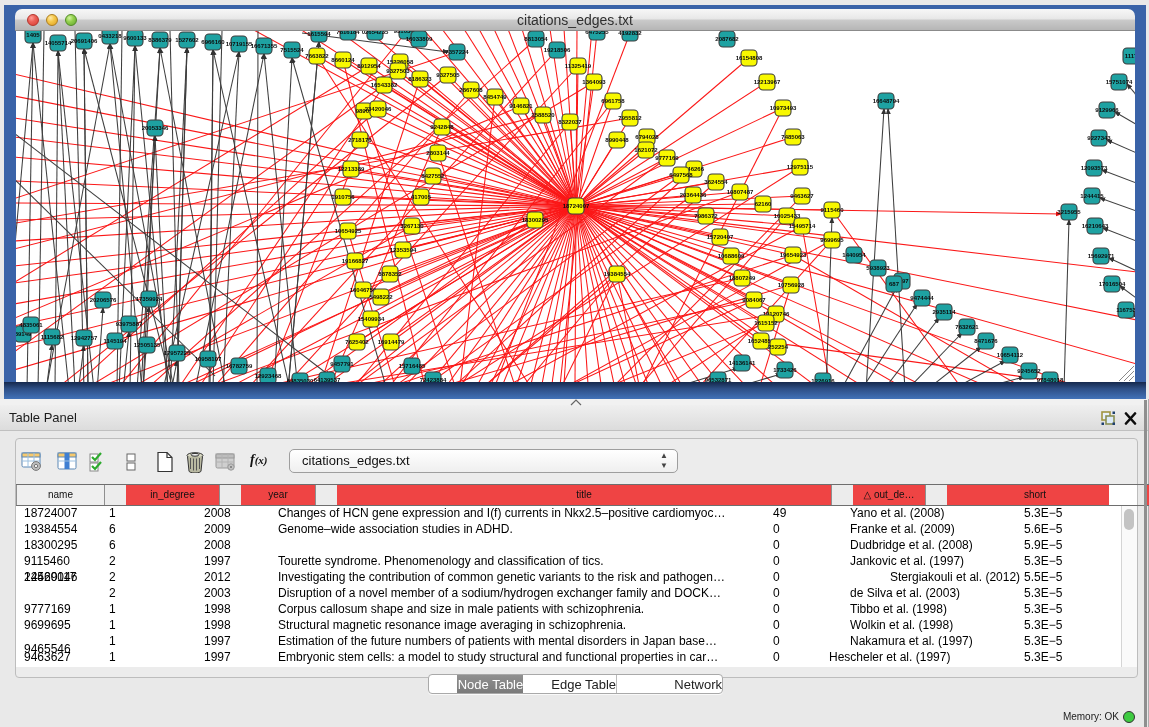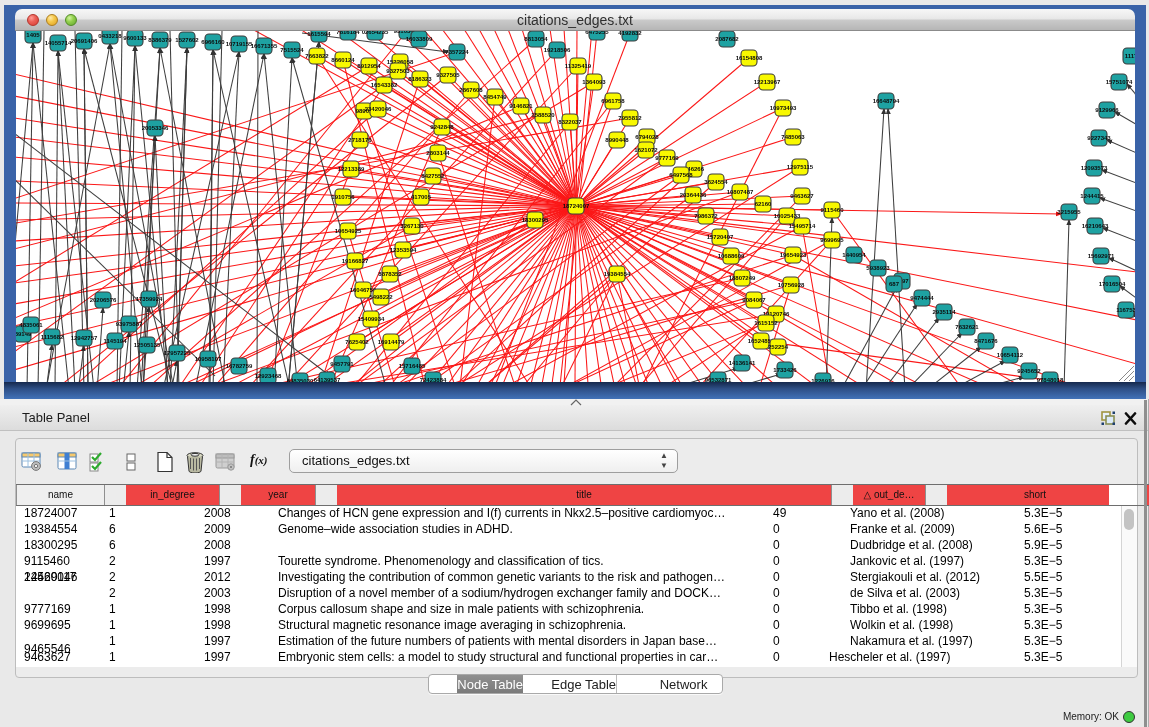--- a/index.html
+++ b/index.html
@@ -15,21 +15,21 @@
 .tl.r { left:12px; background:radial-gradient(circle at 35% 30%, #ff9d96, #ec6158 40%, #d93b32); border:0.5px solid #b5342c;}
 .tl.y { left:31px; background:radial-gradient(circle at 35% 30%, #ffe9a8, #f5c84a 40%, #dfa023); border:0.5px solid #ad7d1e;}
 .tl.g { left:50px; background:radial-gradient(circle at 35% 30%, #d2f4a1, #93d04d 40%, #62a52e); border:0.5px solid #528c26;}
 .wtitle { position:absolute; left:0; right:0; top:3px; text-align:center;
   font-size:14px; color:#2f2f2f; }
 .tpanel { position:absolute; left:0; top:399px; width:1149px; height:328px;
   background:#e9e9e9; border-right:1px solid #adadad; }
 .tp-split { position:absolute; left:0; top:0; width:100%; height:6px; background:#f1f1f1; }
 .tp-head { position:absolute; left:0; top:6px; width:100%; height:26px;
   background:linear-gradient(#efefef,#dcdcdc); border-bottom:1px solid #c0c0c0;
-  font-size:13px; color:#1c1c1c; line-height:26px; padding-left:22px; }
+  font-size:13px; color:#1c1c1c; line-height:26px; padding-left:9px; }
 .tbox { position:absolute; left:15px; top:438px; width:1123px; height:240px;
   background:#ececec; border:1px solid #bdbdbd; border-radius:4px; }
 .combo { position:absolute; left:289px; top:449px; width:389px; height:24px;
   background:linear-gradient(#ffffff,#efefef); border:1px solid #9e9e9e;
   border-radius:5px; font-size:13px; color:#111; line-height:22px; padding-left:12px; }
 .combo .spin { position:absolute; right:9px; top:1px; font-size:8px; color:#444; line-height:10px; }
 .thdr { position:absolute; left:16px; top:484px; height:22px; display:flex;
   font-size:10px; color:#111; border-top:1px solid #6e6e6e; border-bottom:1px solid #6e6e6e;gap:21px; }
 .thdr div { height:20px; line-height:20px; text-align:center;
   border-right:1px solid #8f8f8f; background:#ef4444; overflow:hidden; }
@@ -38,21 +38,21 @@
   background:#fff; font-size:12px; color:#000; }
 .rows .c { position:absolute; overflow:hidden; height:16px; }
 .vsb { position:absolute; left:1121px; top:506px; width:16px; height:161px;
   background:#fafafa; border-left:1px solid #d5d5d5; }
 .vsb .th { position:absolute; left:2px; top:3px; width:10px; height:21px;
   background:#c3c3c3; border-radius:5px; }
 .whitegap { position:absolute; left:1109px; top:484px; width:28px; height:22px; background:#fff; border-top:1px solid #6e6e6e; border-bottom:1px solid #6e6e6e;}
 .tabs { position:absolute; left:428px; top:674px; width:295px; height:20px;
   background:#fff; border:1px solid #a9a9a9; border-radius:4px; display:flex;
   font-size:13px; overflow:hidden; box-shadow:0 1px 0 rgba(255,255,255,.7); }
-.tabs .tb { line-height:19px; text-align:center; color:#222;margin-left:28px; }
+.tabs .tb { line-height:19px; text-align:right; color:#222;margin-left:28px; }
 .tabs .sel { background:linear-gradient(#909090,#7a7a7a); color:#fff; }
 .status { position:absolute; right:30px; bottom:5px; font-size:10px; color:#222; }
 .gdot { position:absolute; right:14px; bottom:4px; width:12px; height:12px;
   border-radius:50%; background:#3ecb41; border:1px solid #333; }
 </style></head>
 <body>
 <div class="frame">
   <div class="bot"></div>
   <div class="titlebar">
     <div class="tl r"></div>
@@ -733,21 +733,21 @@
 <div class="c" style="left:188px;top:48px;width:70px">1997</div>
 <div class="c" style="left:262px;top:48px;width:490px">Tourette syndrome. Phenomenology and classification of tics.</div>
 <div class="c" style="left:757px;top:48px;width:68px">0</div>
 <div class="c" style="left:834px;top:48px;width:177px">Jankovic et al. (1997)</div>
 <div class="c" style="left:1008px;top:48px;width:75px">5.3E−5</div>
 <div class="c" style="left:8px;top:64px;width:80px">22420046</div>
 <div class="c" style="left:93px;top:64px;width:90px">2</div>
 <div class="c" style="left:188px;top:64px;width:70px">2012</div>
 <div class="c" style="left:262px;top:64px;width:490px">Investigating the contribution of common genetic variants to the risk and pathogen…</div>
 <div class="c" style="left:757px;top:64px;width:68px">0</div>
-<div class="c" style="left:834px;top:64px;width:177px">Stergiakouli et al. (2012)</div>
+<div class="c" style="left:874px;top:64px;width:177px">Stergiakouli et al. (2012)</div>
 <div class="c" style="left:1008px;top:64px;width:75px">5.5E−5</div>
 <div class="c" style="left:8px;top:64px;width:80px">14569117</div>
 <div class="c" style="left:93px;top:80px;width:90px">2</div>
 <div class="c" style="left:188px;top:80px;width:70px">2003</div>
 <div class="c" style="left:262px;top:80px;width:490px">Disruption of a novel member of a sodium/hydrogen exchanger family and DOCK…</div>
 <div class="c" style="left:757px;top:80px;width:68px">0</div>
 <div class="c" style="left:834px;top:80px;width:177px">de Silva et al. (2003)</div>
 <div class="c" style="left:1008px;top:80px;width:75px">5.3E−5</div>
 <div class="c" style="left:8px;top:96px;width:80px">9777169</div>
 <div class="c" style="left:93px;top:96px;width:90px">1</div>

